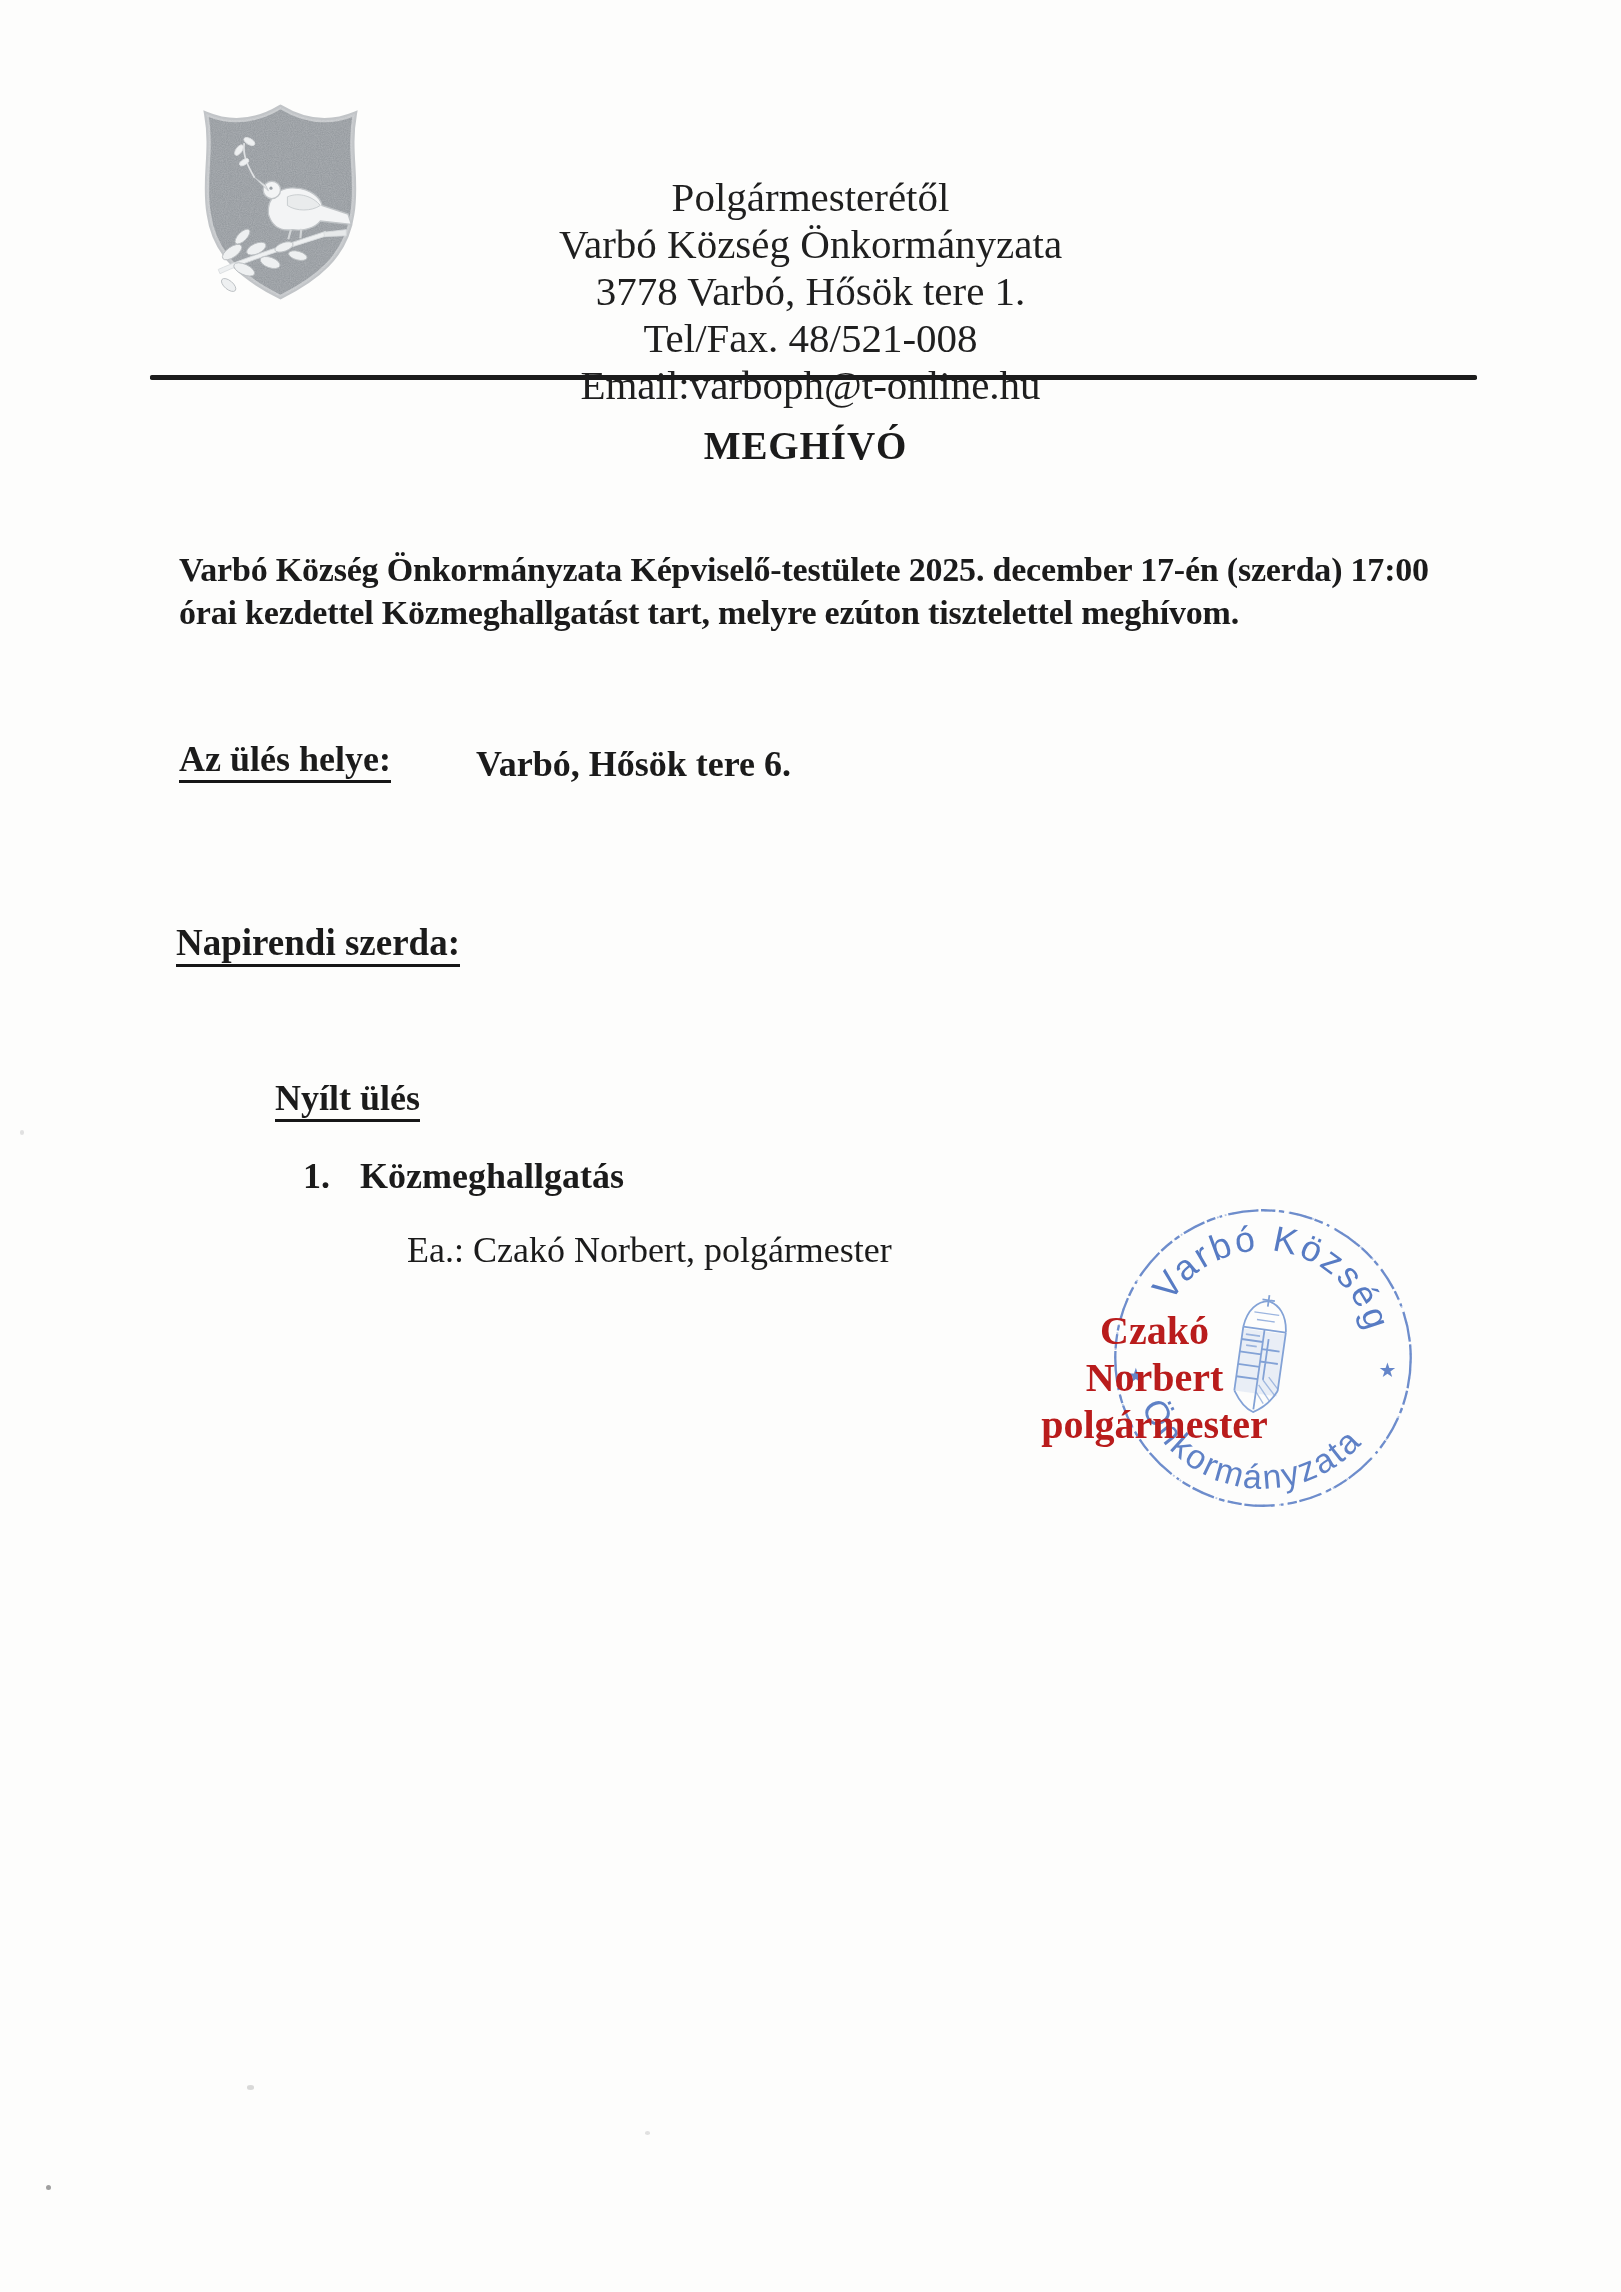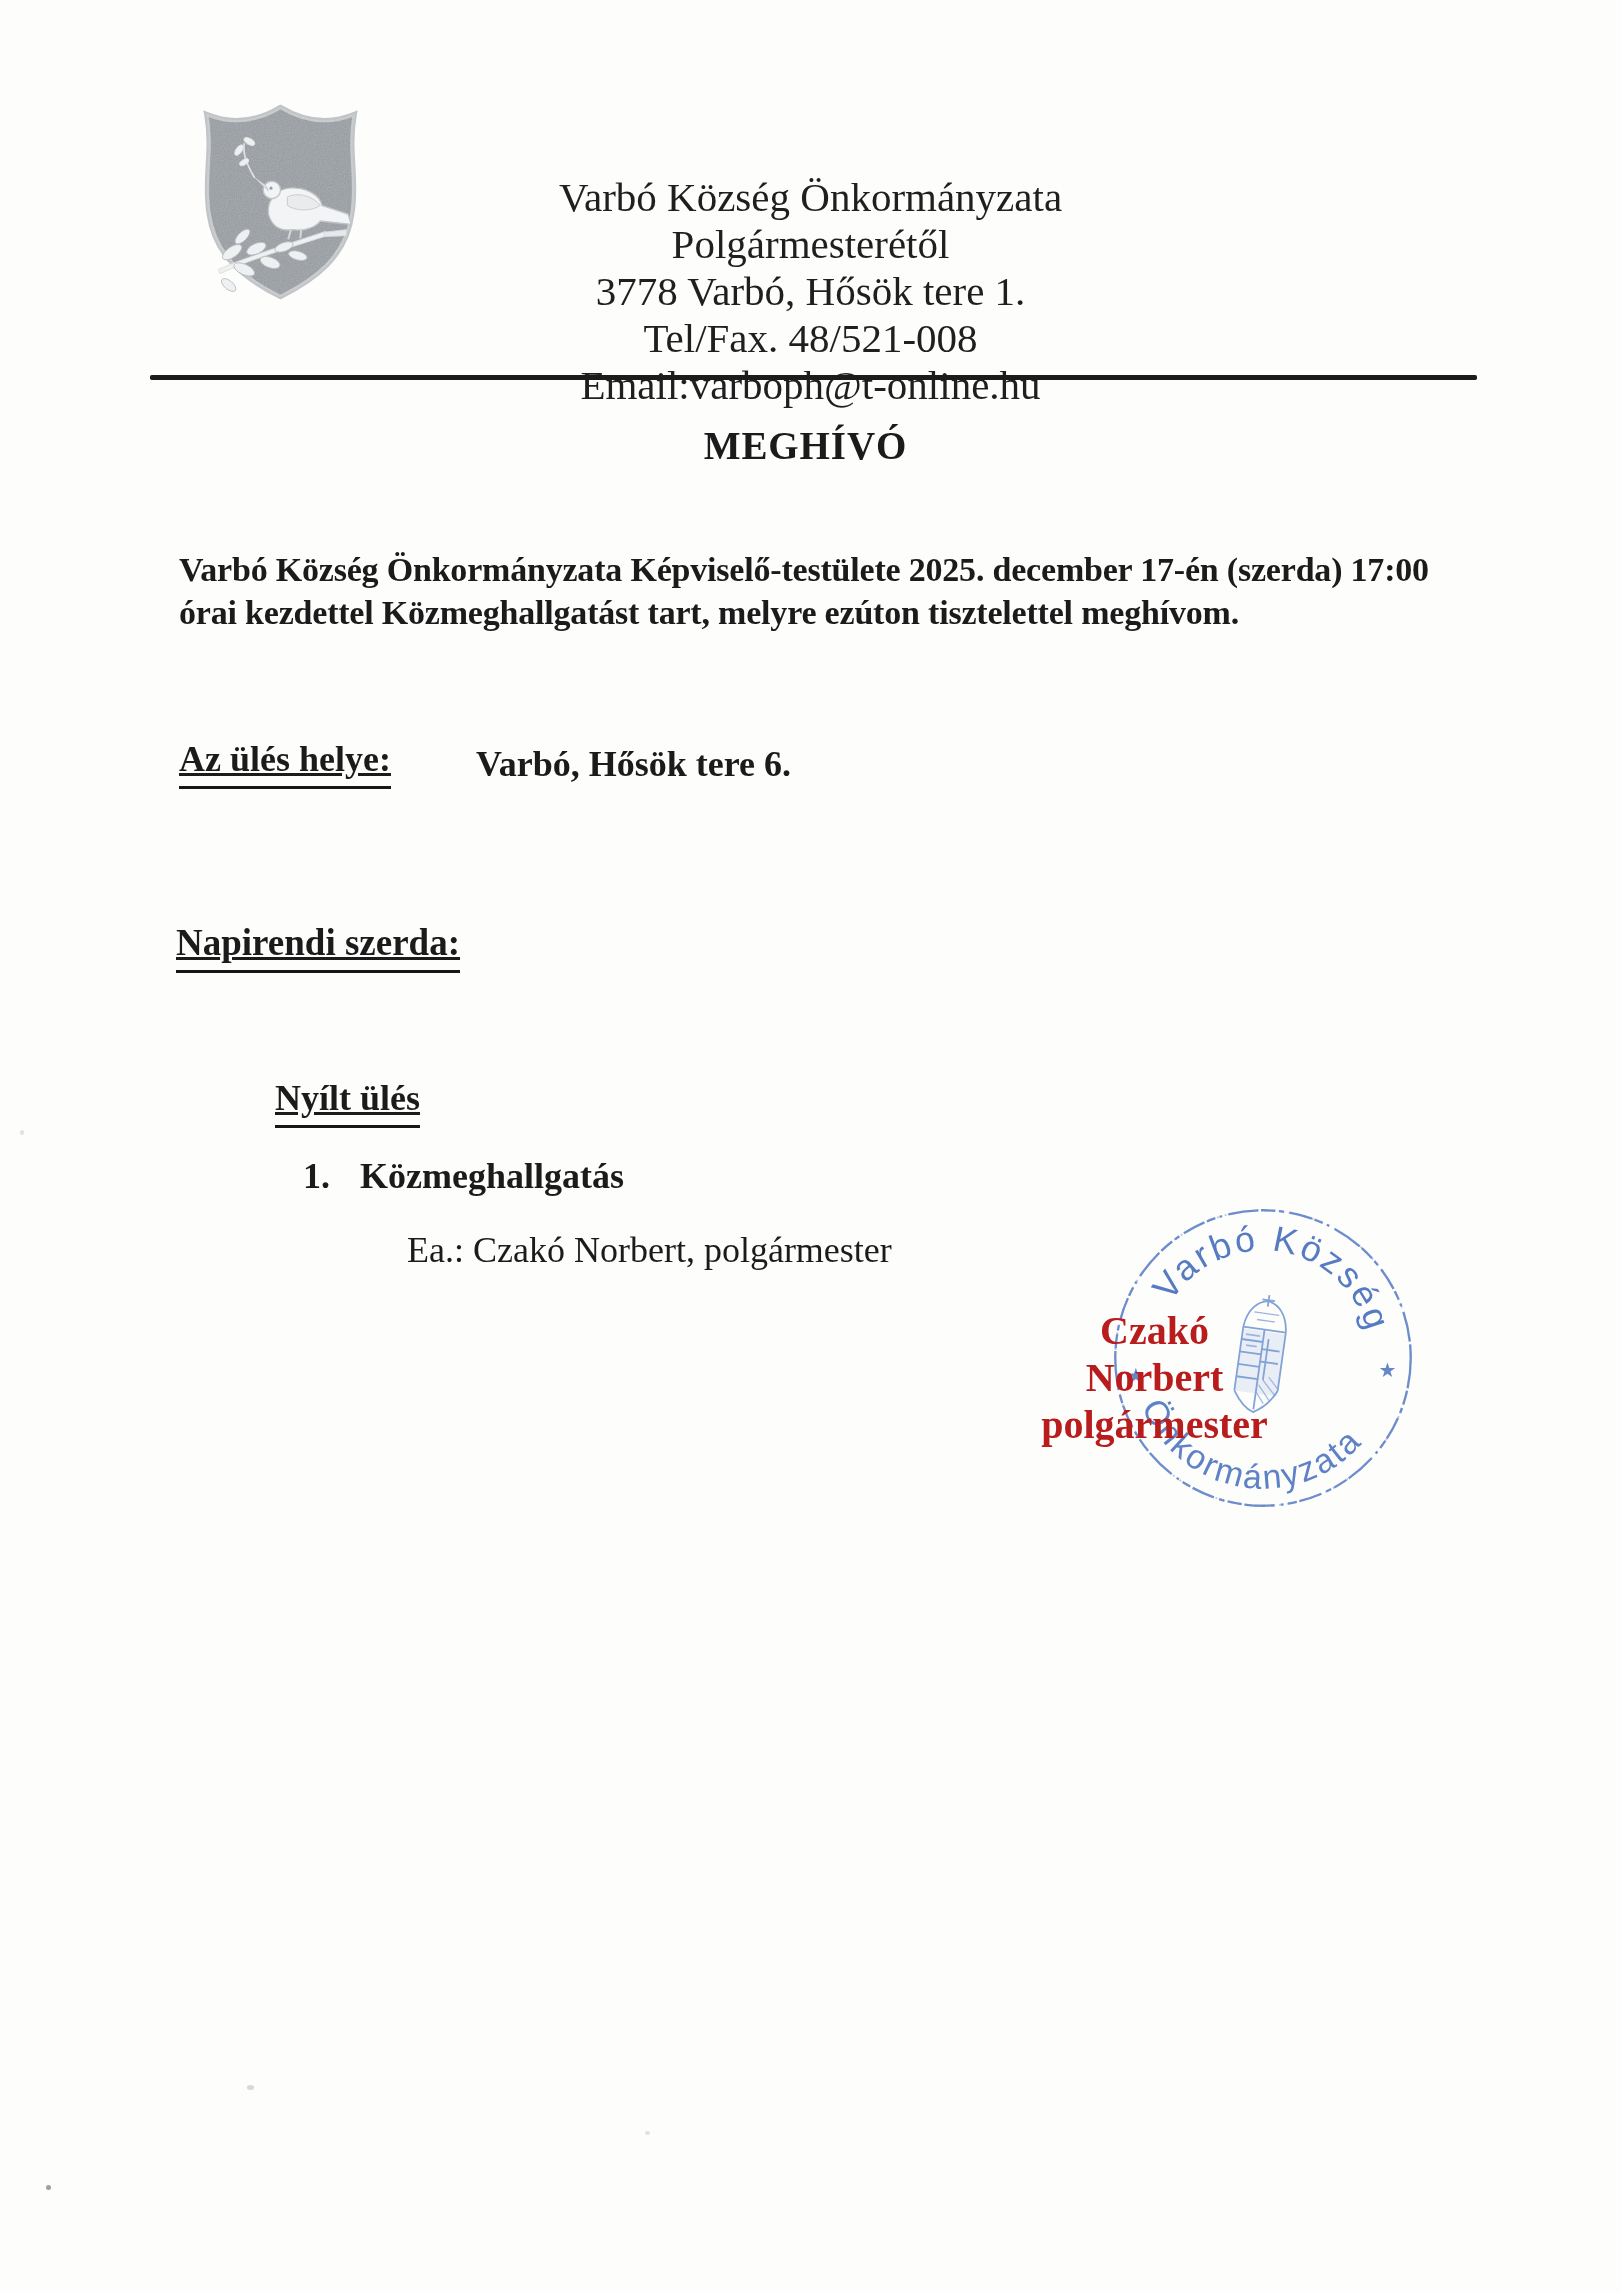--- a/index.html
+++ b/index.html
@@ -4,21 +4,21 @@
 <style>
   html,body{margin:0;padding:0;background:#e8e8e8;}
   #page{
     position:relative;width:1621px;height:2293px;margin:0 auto;
     background:#fdfdfc;overflow:hidden;
     font-family:"Liberation Serif",serif;color:#1b1b1b;
   }
   .abs{position:absolute;}
   .ctr{text-align:center;}
   .b{font-weight:bold;}
-  .ul{border-bottom:3.6px solid #171717;padding-bottom:7px;text-decoration:underline;}
+  .ul{border-bottom:3.6px solid #171717;padding-bottom:1px;}
   
   #org-block{left:403px;top:174px;width:815px;font-size:41px;line-height:47px;color:#1f1f1f;}
   
   #head-rule{left:150px;top:375px;width:1327px;height:4.5px;background:#1c1c1c;border-radius:1.8px;}
   
   #doc-title{left:537px;top:423px;width:537px;font-size:39px;letter-spacing:0.9px;}
   
   #intro{left:179px;top:548px;font-size:34px;line-height:43px;white-space:nowrap;letter-spacing:-0.2px;}
   
   #loc-label{left:179px;top:738px;font-size:36px;}
@@ -90,22 +90,22 @@
       <g stroke="#dfe1e3" fill="#eef0f1">
         <path d="M 70 90 C 62 76 56 64 58 50" fill="none" stroke-width="2"></path>
         <ellipse cx="52" cy="58" rx="7" ry="3.5" transform="rotate(-55 52 58)"></ellipse>
         <ellipse cx="64" cy="48" rx="7" ry="3.5" transform="rotate(30 64 48)"></ellipse>
         <ellipse cx="58" cy="72" rx="6" ry="3" transform="rotate(-30 58 72)"></ellipse>
       </g>
     </g>
   </svg>
 
   <div id="org-block" class="abs ctr">
+    <div>Polgármesterétől</div>
     <div>Varbó Község Önkormányzata</div>
-    <div>Polgármesterétől</div>
     <div>3778 Varbó, Hősök tere 1.</div>
     <div>Tel/Fax. 48/521-008</div>
     <div>Email:varboph@t-online.hu</div>
   </div>
 
   <div id="head-rule" class="abs"></div>
 
   <div id="doc-title" class="abs ctr b">MEGHÍVÓ</div>
 
   <div id="intro" class="abs b">

